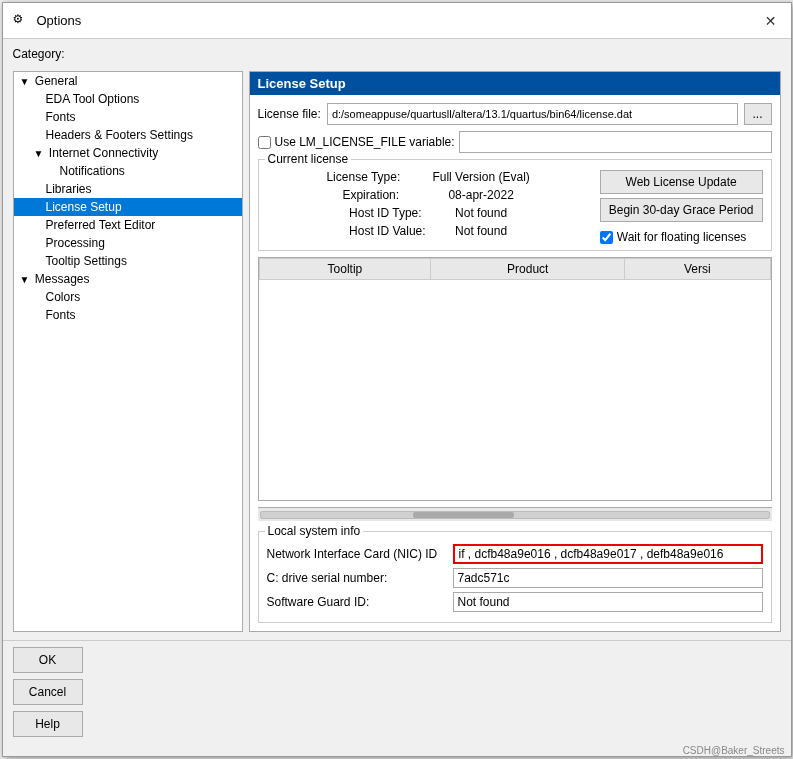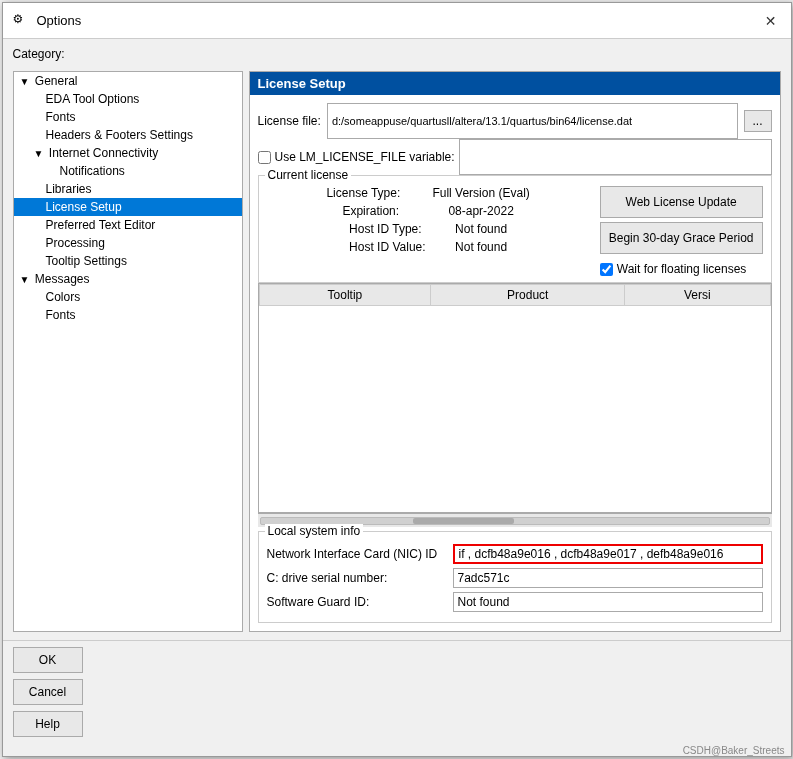--- a/index.html
+++ b/index.html
@@ -103,33 +103,34 @@
       color: #fff;
       padding: 4px 8px;
       font-size: 13px;
       font-weight: bold;
     }
     .panel-content {
       flex: 1;
       padding: 8px;
       display: flex;
       flex-direction: column;
+      gap: 6px;
     }
     .row-inline {
       display: flex;
       align-items: center;
       gap: 6px;
     }
     .label {
       font-size: 12px;
       white-space: nowrap;
     }
     .text-input {
       flex: 1;
-      height: 36px;
+      height: 22px;
       border: 1px solid #aaa;
       padding: 2px 4px;
       font-size: 12px;
       background: #fff;
     }
     .browse-btn {
       width: 28px;
       height: 22px;
       border: 1px solid #aaa;
       background: #e8e8e8;
@@ -182,21 +183,21 @@
     .license-field-value {
       font-size: 12px;
     }
     .license-buttons {
       display: flex;
       flex-direction: column;
       gap: 4px;
       min-width: 150px;
     }
     .btn {
-      height: 32px;
+      height: 24px;
       border: 1px solid #aaa;
       background: #e8e8e8;
       cursor: pointer;
       font-size: 12px;
       padding: 0 8px;
       white-space: nowrap;
     }
     .btn:disabled { color: #000000; cursor: default; background: #e8e8e8; }
     .wait-checkbox-row {
       display: flex;

